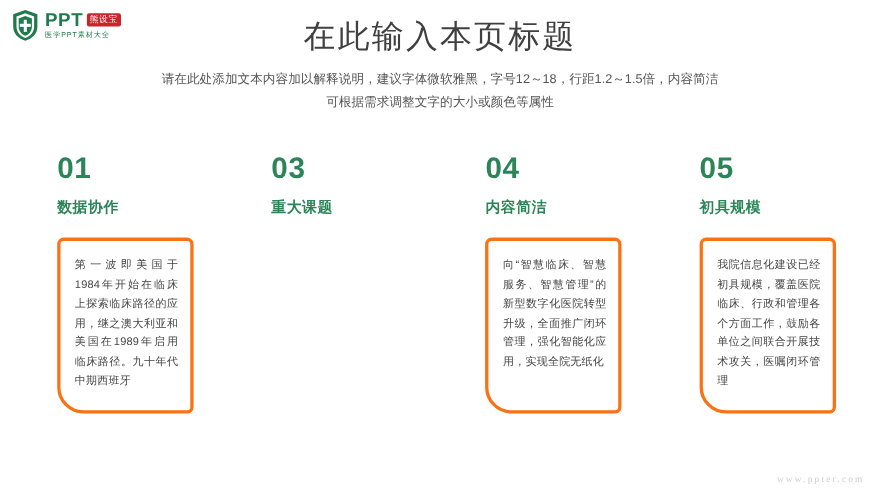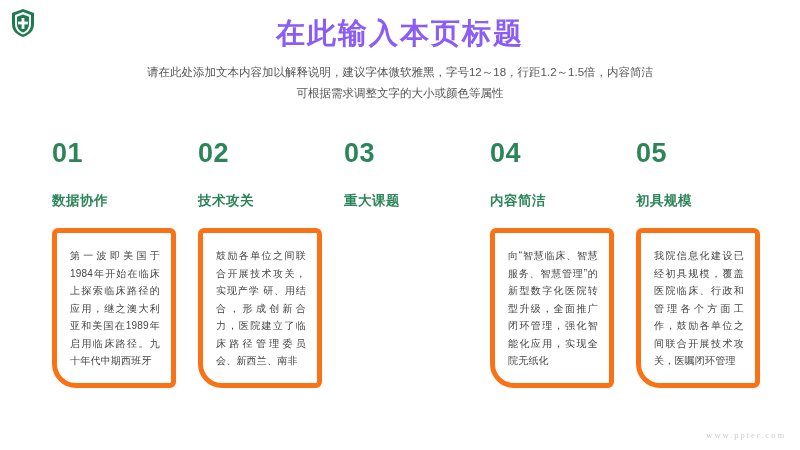--- a/index.html
+++ b/index.html
@@ -52,22 +52,22 @@
   }
 
   
   .title {
     position: absolute;
     top: 14px;
     left: 0;
     width: 100%;
     text-align: center;
     font-size: 29px;
-    font-weight: bold;
-    color: #8b5cf6;
+    font-weight: normal;
+    color: #404040;
     letter-spacing: 2px;
   }
   .subtitle {
     position: absolute;
     top: 62px;
     left: 0;
     width: 100%;
     text-align: center;
     font-size: 11.5px;
     color: #555555;
@@ -94,28 +94,28 @@
     font-size: 27px;
     font-weight: bold;
     color: #2c8558;
     line-height: 1;
     letter-spacing: 0.5px;
   }
   .col-head {
     font-size: 13.5px;
     font-weight: bold;
     color: #2c8558;
-    margin-top: 25px;
+    margin-top: 13px;
     letter-spacing: 0.5px;
   }
   .card {
     margin-top: 18px;
     width: 124px;
     height: 160px;
-    border: 5px solid #f97316;
+    border: 3px solid #f97316;
     border-radius: 6px 6px 6px 24px;
     background: #ffffff;
     padding: 14px 11px 10px 13px;
   }
   .card-text {
     font-size: 10px;
     color: #444444;
     line-height: 1.75;
     letter-spacing: 0.2px;
     text-align: justify;
@@ -138,46 +138,46 @@
 <div class="logo">
   <div class="logo-shield">
     <svg width="26" height="30" viewBox="0 0 26 30">
       <path d="M13 1 L24 5 L24 16 C24 23 19 27 13 29 C7 27 2 23 2 16 L2 5 Z" fill="#1f7a4d"></path>
       <path d="M13 4 L21 7 L21 16 C21 21.5 17.5 24.8 13 26.5 C8.5 24.8 5 21.5 5 16 L5 7 Z" fill="#ffffff"></path>
       <path d="M13 6.5 L19 8.8 L19 16 C19 20.4 16.2 23.2 13 24.6 C9.8 23.2 7 20.4 7 16 L7 8.8 Z" fill="#1f7a4d"></path>
       <rect x="11.6" y="10" width="2.8" height="11" fill="#ffffff"></rect>
       <rect x="8" y="13.6" width="10" height="2.8" fill="#ffffff"></rect>
     </svg>
   </div>
+  <div class="logo-text">
+    <div class="logo-row1">
+      <span class="logo-ppt">PPT</span>
+      <span class="logo-badge">熊设宝</span>
+    </div>
+    <div class="logo-sub">医学PPT素材大全</div>
+  </div>
 </div>
 
 <div class="title">在此输入本页标题</div>
 
 <div class="subtitle">
   <div>请在此处添加文本内容加以解释说明，建议字体微软雅黑，字号12～18，行距1.2～1.5倍，内容简洁</div>
   <div>可根据需求调整文字的大小或颜色等属性</div>
 </div>
 
 <div class="columns">
 
   <div class="col">
     <div class="col-num">01</div>
     <div class="col-head">数据协作</div>
     <div class="card">
       <div class="card-text">第一波即美国于1984年开始在临床上探索临床路径的应用，继之澳大利亚和美国在1989年启用临床路径。九十年代中期西班牙</div>
     </div>
   </div>
 
-  <div class="col">
-    <div class="col-num">02</div>
-    <div class="col-head">技术攻关</div>
-    <div class="card">
-      <div class="card-text">鼓励各单位之间联合开展技术攻关，实现产学 研、用结合，形成创新合力，医院建立了临床路径管理委员会、新西兰、南非</div>
-    </div>
-  </div>
 
   <div class="col">
     <div class="col-num">03</div>
     <div class="col-head">重大课题</div>
   </div>
 
   <div class="col">
     <div class="col-num">04</div>
     <div class="col-head">内容简洁</div>
     <div class="card">

